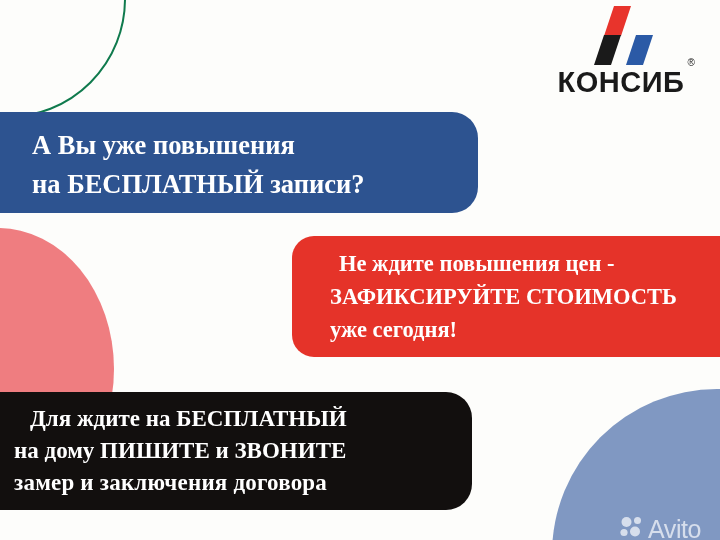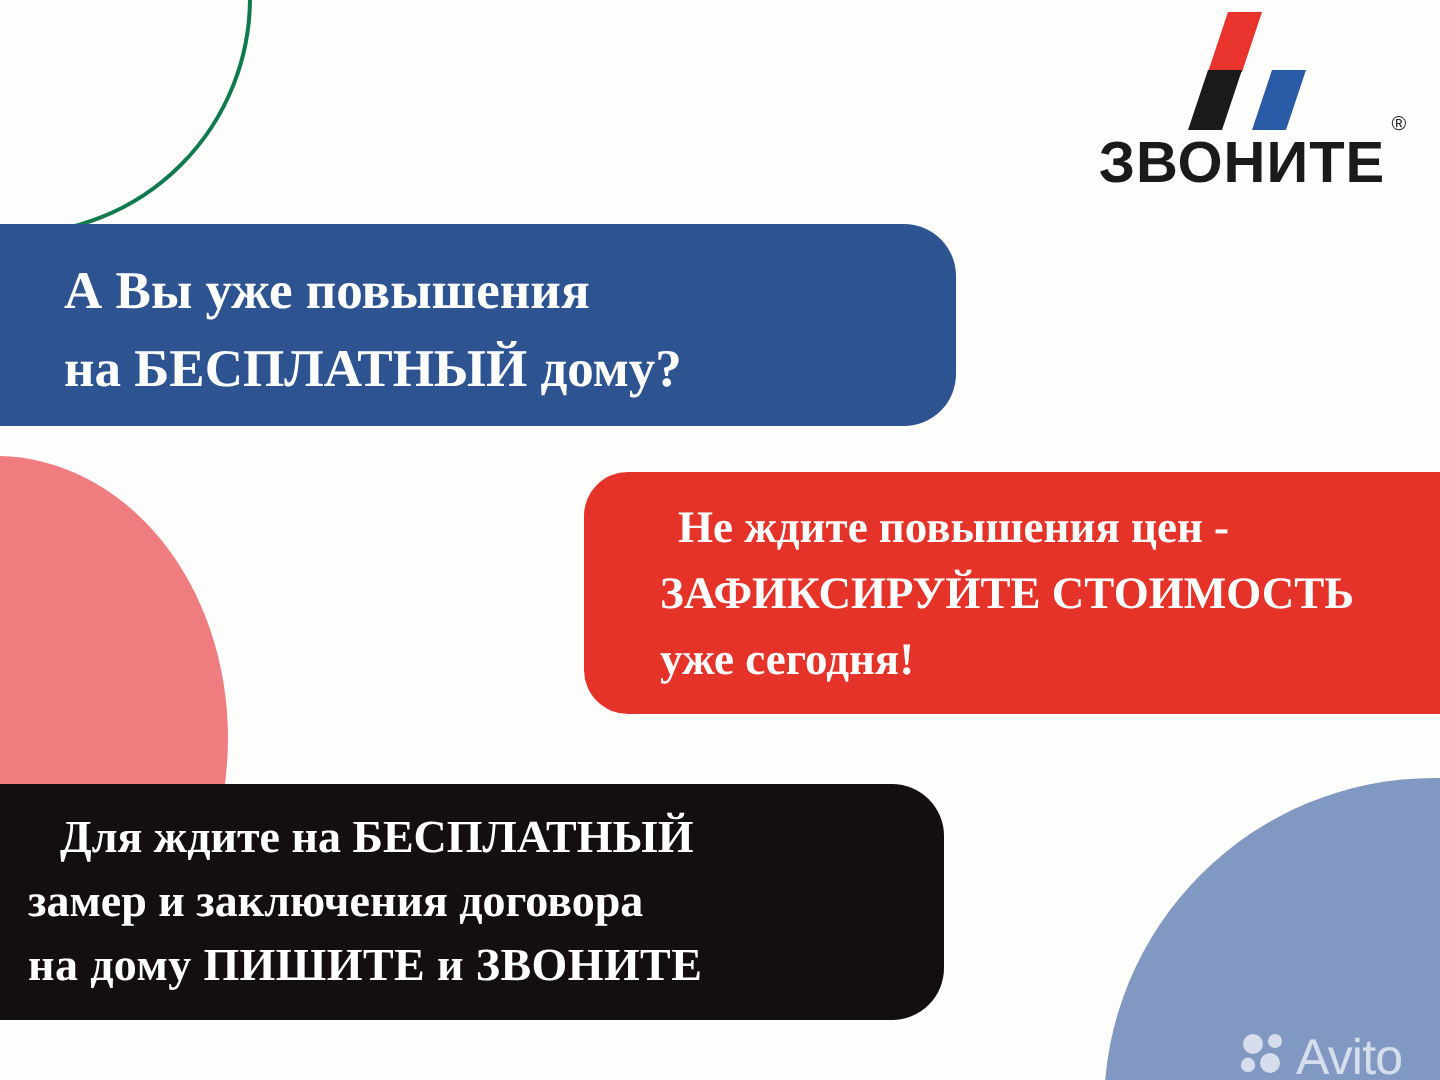--- a/index.html
+++ b/index.html
@@ -166,39 +166,39 @@
 
   <div class="logo">
     <div class="logo-mark">
       <svg width="74" height="60" viewBox="0 0 74 60" xmlns="http://www.w3.org/2000/svg">
         <polygon points="30,0 47,0 37,30 20,30" fill="#e8342c"></polygon>
         <polygon points="20,29 37,29 27,59 10,59" fill="#1a1a1a"></polygon>
         <polygon points="52,29 69,29 59,59 42,59" fill="#2b5aa6"></polygon>
       </svg>
     </div>
     <div class="logo-word">
-      <span>ЗВОНИТЕ</span><span class="logo-reg">®</span>
+      <span>КОНСИБ</span><span class="logo-reg">®</span>
     </div>
   </div>
 
   <div class="banner banner-blue">
     <span class="line">А Вы уже повышения</span>
-    <span class="line">на БЕСПЛАТНЫЙ дому?</span>
+    <span class="line">на БЕСПЛАТНЫЙ записи?</span>
   </div>
 
   <div class="banner banner-red">
     <span class="line">Не ждите повышения цен -</span>
     <span class="line">ЗАФИКСИРУЙТЕ СТОИМОСТЬ</span>
     <span class="line">уже сегодня!</span>
   </div>
 
   <div class="banner banner-black">
     <span class="line">Для ждите на БЕСПЛАТНЫЙ</span>
+    <span class="line">на дому ПИШИТЕ и ЗВОНИТЕ</span>
     <span class="line">замер и заключения договора</span>
-    <span class="line">на дому ПИШИТЕ и ЗВОНИТЕ</span>
   </div>
 
   <div class="avito">
     <span class="avito-dots">
       <svg width="24" height="22" viewBox="0 0 24 22" xmlns="http://www.w3.org/2000/svg">
         <circle cx="6.5" cy="6" r="5" fill="#eaeef6"></circle>
         <circle cx="17.5" cy="4.5" r="3.5" fill="#eaeef6"></circle>
         <circle cx="4" cy="16.5" r="3.6" fill="#eaeef6"></circle>
         <circle cx="15" cy="15.5" r="5" fill="#eaeef6"></circle>
       </svg>

